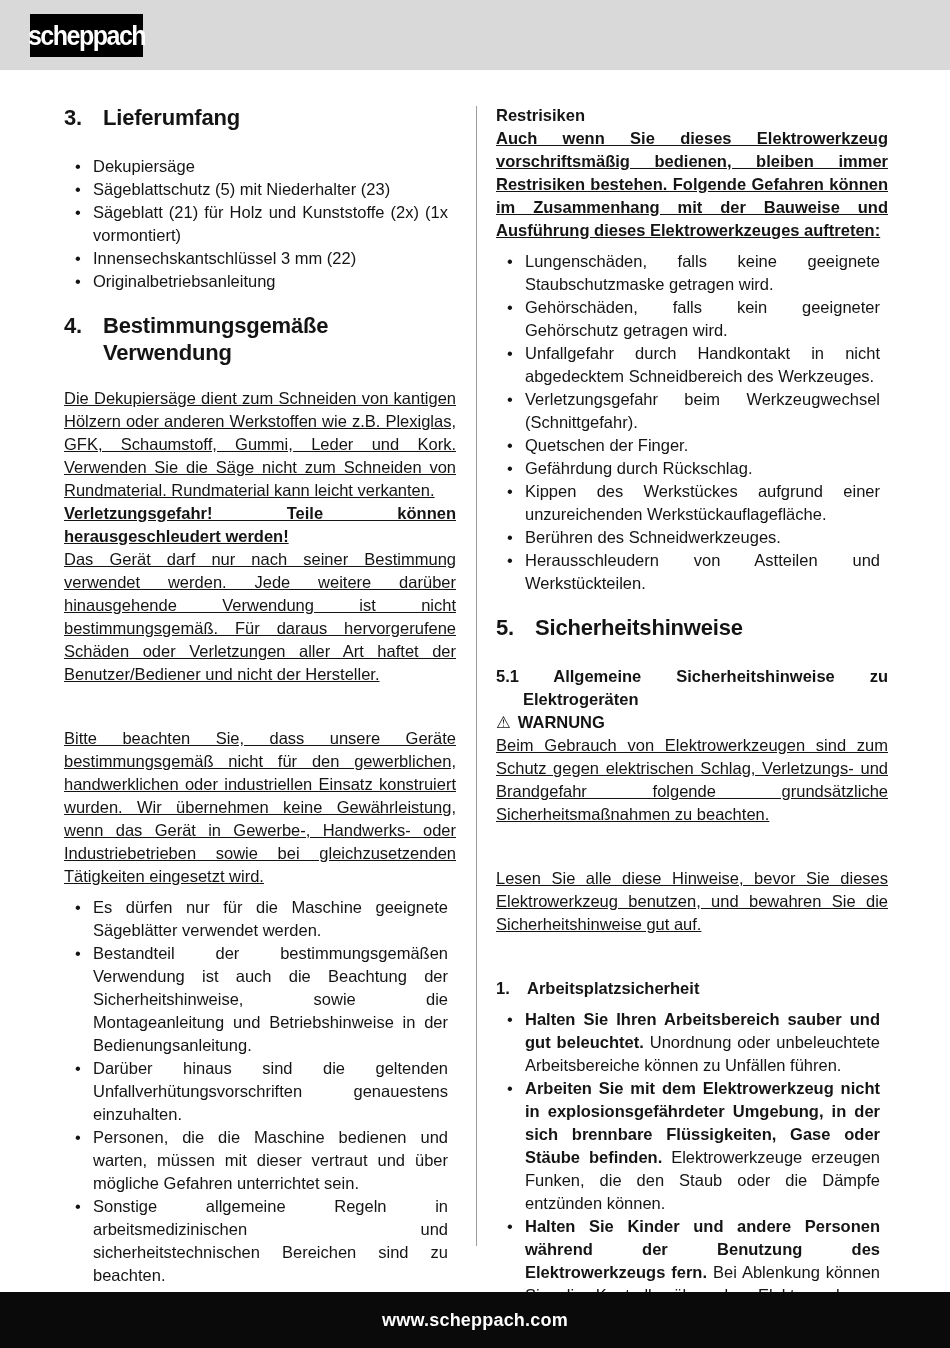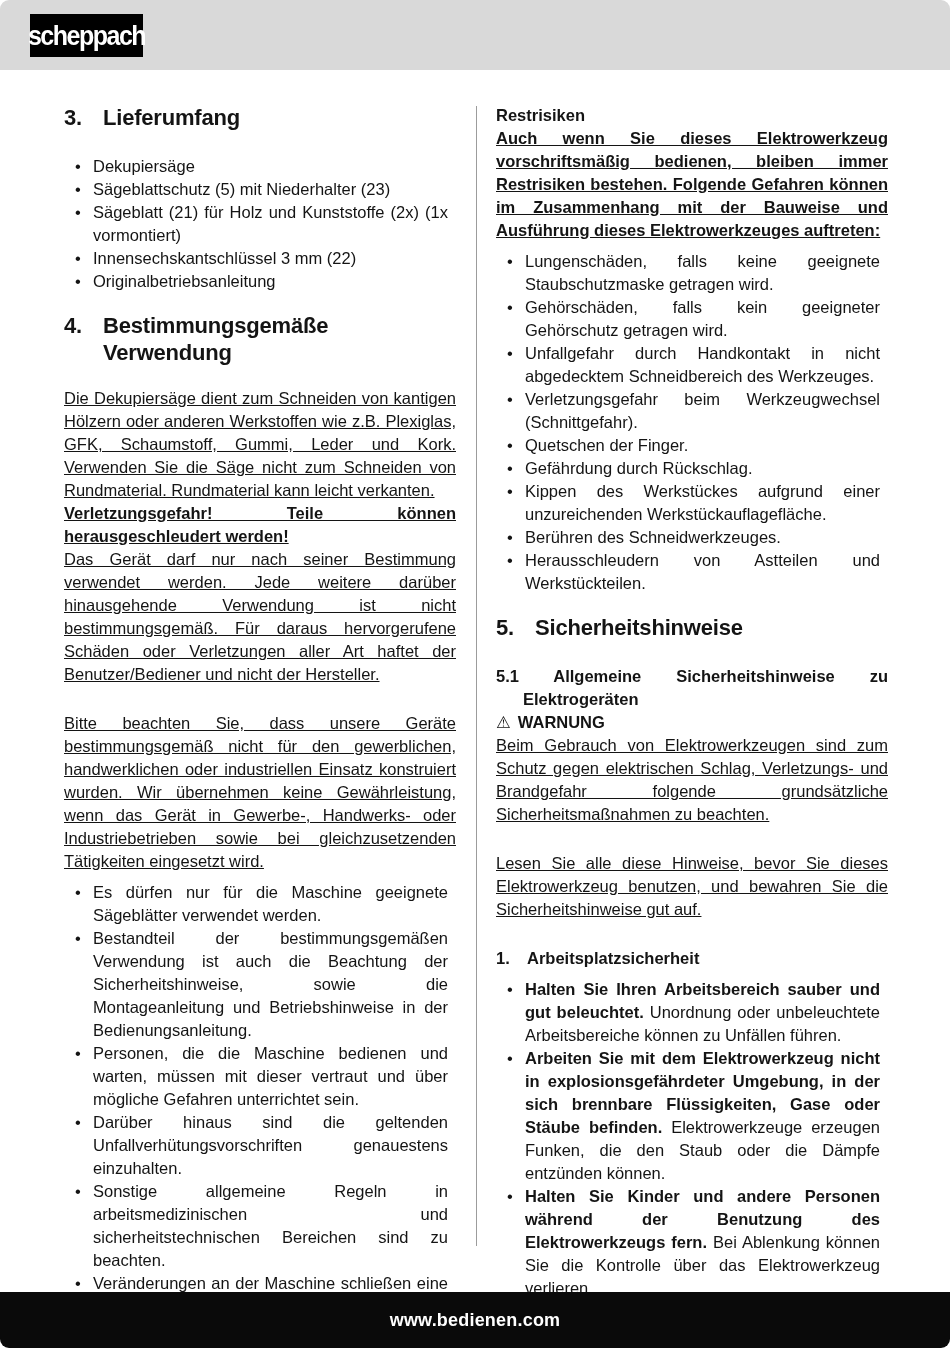--- a/index.html
+++ b/index.html
@@ -1,40 +1,39 @@
 <!DOCTYPE html>
 <html lang="de"><head>
 <meta charset="utf-8">
 <style>
   html,body{margin:0;padding:0;background:#ffffff;}
   .page{
     position:relative;width:950px;height:1348px;background:#ffffff;
     font-family:"Liberation Sans","DejaVu Sans",sans-serif;color:#141414;
     overflow:hidden;
-    border-radius:9px;
   }
   
   .header-band{position:absolute;left:0;top:0;width:100%;height:70px;background:#d9d9d9;}
   .logo{
     position:absolute;left:30px;top:14px;width:113px;height:43px;background:#000;
     display:flex;align-items:center;justify-content:center;
   }
   .logo span{
     color:#fff;font-weight:700;font-size:25px;letter-spacing:-1.5px;
     transform:scaleY(1.12);
   }
   
   .divider{position:absolute;left:476px;top:106px;width:1px;height:1140px;background:#9c9c9c;}
   .col{position:absolute;top:104px;width:392px;font-size:16.5px;line-height:23px;}
   .col-left{left:64px;}
   .col-right{left:496px;}
   p{margin:0;}
   .just{text-align:justify;text-decoration:underline;}
   .bold,b{font-weight:700;}
-  .gap{margin-top:26px;}
+  .gap{margin-top:41px;}
   
   .sec{display:flex;margin:0 0 24px 0;font-size:22px;line-height:27px;font-weight:700;letter-spacing:-0.2px;}
   .sec .num{flex:none;width:39px;}
   .sec.after-list{margin-top:19px;margin-bottom:21px;}
   
   .bullets{list-style:none;margin:8px;padding:0;}
   .bullets li{position:relative;padding-left:21px;text-align:justify;}
   .bullets li::before{content:"\2022";position:absolute;left:3px;top:0;}
   
   .subhead{font-weight:700;padding-left:27px;text-indent:-27px;text-align:justify;}
@@ -84,22 +83,22 @@
       <span class="num">4.</span>
       <span>Bestimmungsgemäße Verwendung</span>
     </h2>
     <p class="just">Die Dekupiersäge dient zum Schneiden von kantigen Hölzern oder anderen Werkstoffen wie z.B. Plexiglas, GFK, Schaumstoff, Gummi, Leder und Kork. Verwenden Sie die Säge nicht zum Schneiden von Rundmaterial. Rundmaterial kann leicht verkanten.</p>
     <p class="just bold">Verletzungsgefahr! Teile können herausgeschleudert werden!</p>
     <p class="just">Das Gerät darf nur nach seiner Bestimmung verwendet werden. Jede weitere darüber hinausgehende Verwendung ist nicht bestimmungsgemäß. Für daraus hervorgerufene Schäden oder Verletzungen aller Art haftet der Benutzer/Bediener und nicht der Hersteller.</p>
     <p class="just gap">Bitte beachten Sie, dass unsere Geräte bestimmungsgemäß nicht für den gewerblichen, handwerklichen oder industriellen Einsatz konstruiert wurden. Wir übernehmen keine Gewährleistung, wenn das Gerät in Gewerbe-, Handwerks- oder Industriebetrieben sowie bei gleichzusetzenden Tätigkeiten eingesetzt wird.</p>
     <ul class="bullets gap">
       <li>Es dürfen nur für die Maschine geeignete Sägeblätter verwendet werden.</li>
       <li>Bestandteil der bestimmungsgemäßen Verwendung ist auch die Beachtung der Sicherheitshinweise, sowie die Montageanleitung und Betriebshinweise in der Bedienungsanleitung.</li>
+      <li>Darüber hinaus sind die geltenden Unfallverhütungsvorschriften genauestens einzuhalten.</li>
       <li>Personen, die die Maschine bedienen und warten, müssen mit dieser vertraut und über mögliche Gefahren unterrichtet sein.</li>
-      <li>Darüber hinaus sind die geltenden Unfallverhütungsvorschriften genauestens einzuhalten.</li>
       <li>Sonstige allgemeine Regeln in arbeitsmedizinischen und sicherheitstechnischen Bereichen sind zu beachten.</li>
       <li>Veränderungen an der Maschine schließen eine Haftung des Herstellers und daraus entstehende Schäden gänzlich aus.</li>
     </ul>
   </div>
 
   <div class="col col-right">
     <p class="bold">Restrisiken</p>
     <p class="just bold">Auch wenn Sie dieses Elektrowerkzeug vorschriftsmäßig bedienen, bleiben immer Restrisiken bestehen. Folgende Gefahren können im Zusammenhang mit der Bauweise und Ausführung dieses Elektrowerkzeuges auftreten:</p>
     <ul class="bullets gap">
       <li>Lungenschäden, falls keine geeignete Staubschutzmaske getragen wird.</li>
@@ -134,16 +133,16 @@
       <li><b>Halten Sie Kinder und andere Personen während der Benutzung des Elektrowerkzeugs fern.</b> <span>Bei Ablenkung können Sie die Kontrolle über das Elektrowerkzeug verlieren.</span></li>
     </ul>
   </div>
 
   <div class="footer">
     <div class="pageinfo">
       <span>10</span>
       <span class="sep">|</span>
       <span>DE</span>
     </div>
-    <div class="site">www.bedienen.com</div>
+    <div class="site">www.scheppach.com</div>
   </div>
 
 </div>
 
 </body></html>

